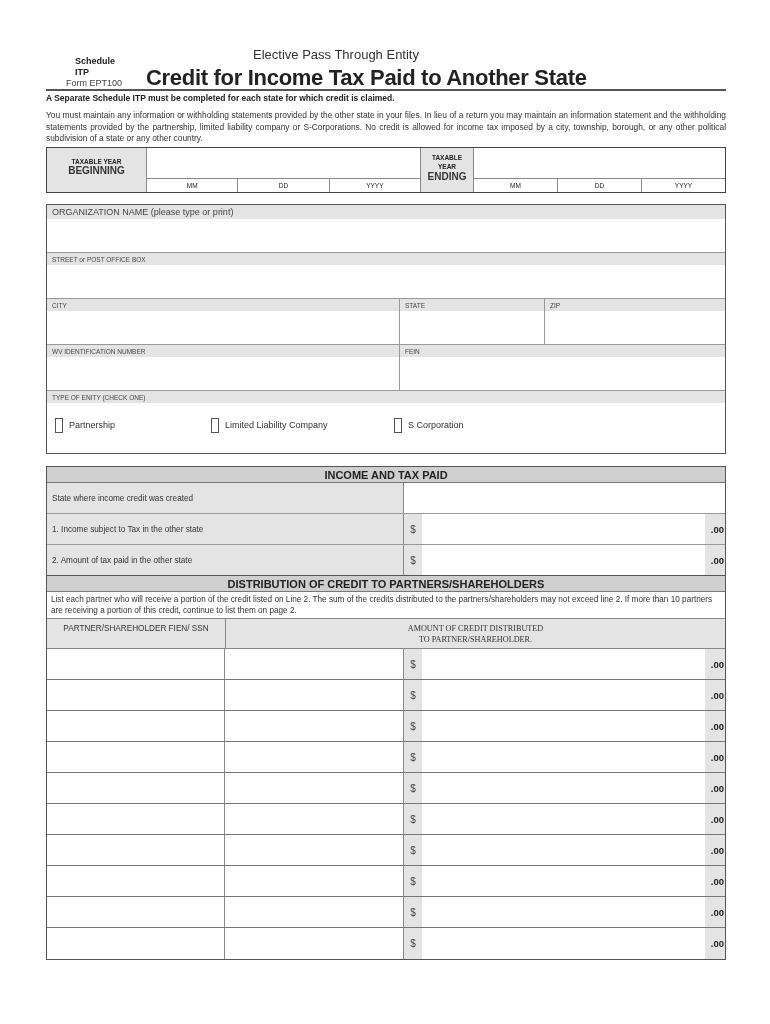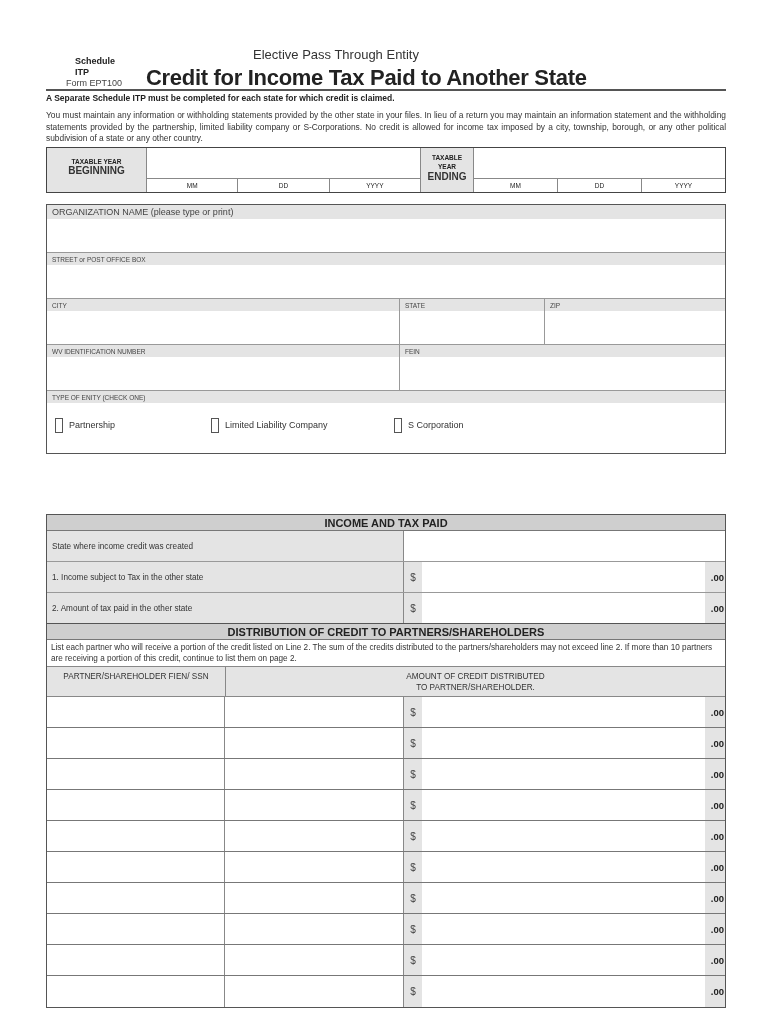--- a/index.html
+++ b/index.html
@@ -23,21 +23,21 @@
 
   .org { left: 46px; top: 204px; width: 680px; height: 250px; border: 1.5px solid #555; }
   .band { background: #e4e4e4; font-size: 6.5px; color: #444; padding-left: 5px; height: 13px; line-height: 13px; border-top: 1px solid #999; }
   .row { display: flex; }
   .cell { border-right: 1px solid #999; }
   .cell:last-child { border-right: none; }
   .space { height: 33px; }
   .check-row { display: flex; align-items: center; height: 45px; font-size: 9px; color: #333; }
   .chk { display: inline-block; width: 8px; height: 15px; border: 1px solid #555; margin-right: 6px; vertical-align: middle; }
 
-  .inc { left: 46px; top: 466px; width: 680px; border: 1.5px solid #555; margin-top: 48px; }
+  .inc { left: 46px; top: 466px; width: 680px; border: 1.5px solid #555; }
   .sec-head { background: #cfcfcf; text-align: center; font-weight: bold; font-size: 11px; height: 16px; line-height: 16px; border-bottom: 1px solid #777; }
   .inc-row { display: flex; height: 31px; border-bottom: 1px solid #999; }
   .inc-row .l { width: 357px; background: #e4e4e4; font-size: 8.2px; line-height: 31px; padding-left: 5px; border-right: 1px solid #888; color: #333; }
   .money { flex: 1; display: flex; align-items: center; }
   .dollar { width: 18px; height: 100%; background: #e4e4e4; font-size: 10px; line-height: 31px; text-align: center; color: #444; }
   .mval { flex: 1; height: 100%; background: #fff; }
   .cents { width: 20px; height: 100%; background: #e4e4e4; font-size: 9.5px; font-weight: bold; text-align: right; line-height: 31px; padding-right: 1px; }
   .dist-text { font-size: 8.2px; line-height: 11px; padding: 2px 4px; color: #333; border-bottom: 1px solid #888; }
   .ph { display: flex; height: 30px; background: #e4e4e4; border-bottom: 1px solid #888; font-size: 8.2px; color: #333; }
   .ph div { border-right: 1px solid #888; text-align: center; padding-top: 4px; line-height: 11px; }
@@ -151,21 +151,21 @@
     <div class="money">
       <div class="dollar">$</div>
       <div class="mval"></div>
       <div class="cents">.00</div>
     </div>
   </div>
   <div class="sec-head">DISTRIBUTION OF CREDIT TO PARTNERS/SHAREHOLDERS</div>
   <div class="dist-text">List each partner who will receive a portion of the credit listed on Line 2. The sum of the credits distributed to the partners/shareholders may not exceed line 2. If more than 10 partners are receiving a portion of this credit, continue to list them on page 2.</div>
   <div class="ph">
     <div style="width:179px;">PARTNER/SHAREHOLDER FIEN/ SSN</div>
-    <div style="flex:1;">
+    <div style="flex:1;font-family:Liberation Serif, serif;">
       <div style="border:none;padding:0;">AMOUNT OF CREDIT DISTRIBUTED</div>
       <div style="border:none;padding:0;">TO PARTNER/SHAREHOLDER.</div>
     </div>
   </div>
   <div id="partner-rows">
       <div class="prow">
         <div class="pc1"></div>
         <div class="pc2"></div>
         <div class="money">
           <div class="dollar">$</div>

